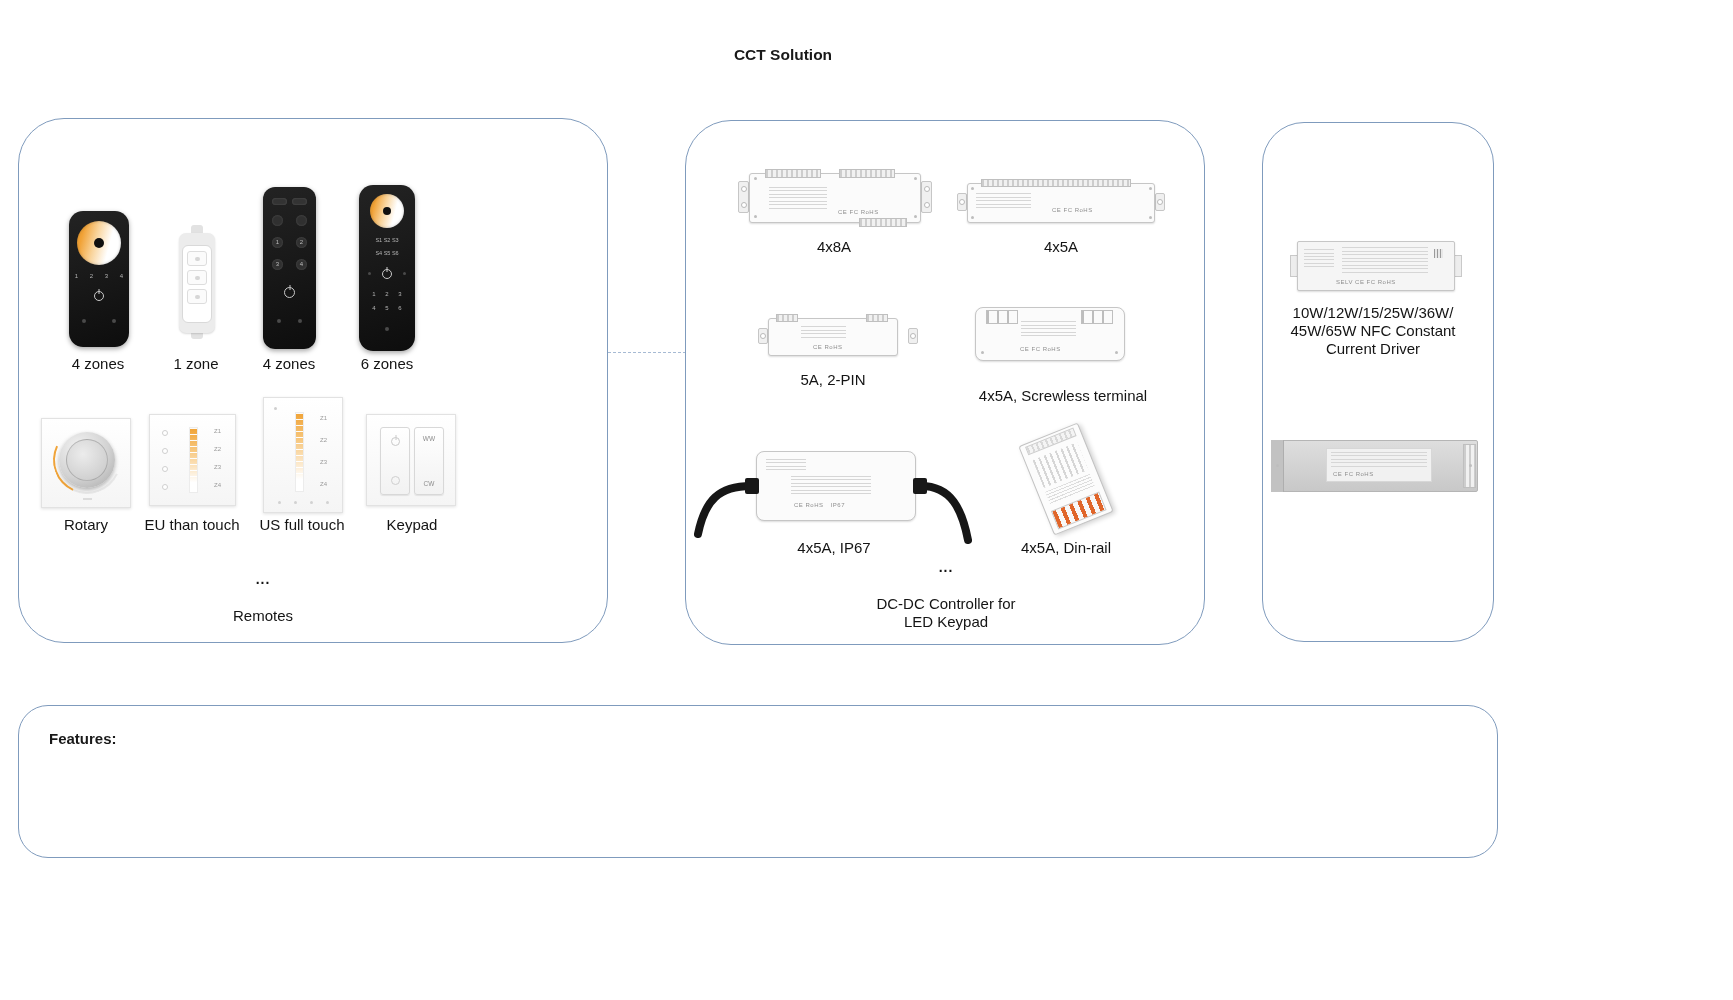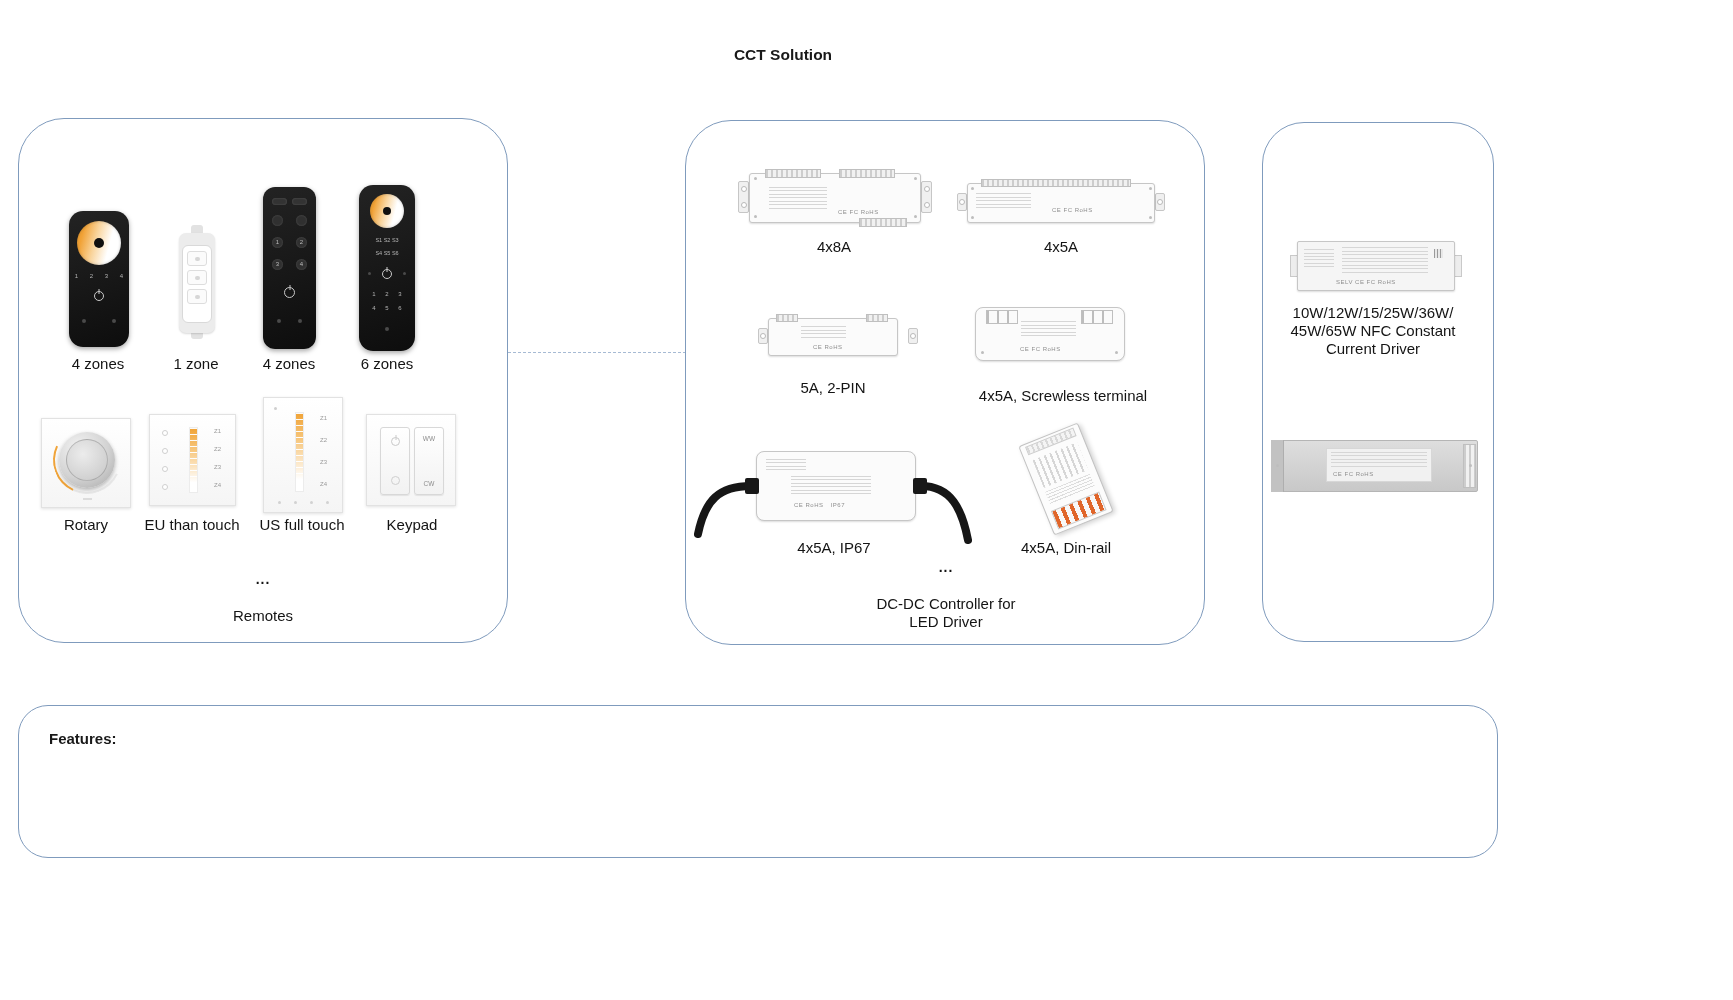--- a/index.html
+++ b/index.html
@@ -60,21 +60,21 @@
 
   ul.features{list-style:disc;}
 </style>
 </head>
 <body>
 
 <div style="position:absolute;left:633px;top:46px;width:300px;text-align:center;font-weight:bold;font-size:15.5px;">CCT Solution</div>
 
 <div class="dashline" style="left:508px;top:352px;width:178px;"></div>
 
-<div class="panel" style="left:18px;top:118px;width:490px;height:525px;border-radius:46px;">
+<div class="panel" style="left:18px;top:118px;width:590px;height:525px;border-radius:46px;">
 
   <div class="blackrem" style="left:50px;top:92px;width:60px;height:136px;border-radius:14px;">
     <div class="wheel" style="left:8px;top:10px;width:44px;height:44px;">
       <div class="wheel-dot" style="left:17px;top:17px;width:10px;height:10px;"></div>
     </div>
     <div class="tinyrow" style="top:62px;letter-spacing:5px;padding-left:5px;">1 2 3 4</div>
     <div class="pring" style="left:25px;top:80px;width:10px;height:10px;"></div>
     <div class="dot" style="left:13px;top:108px;width:4px;height:4px;background:#4a4a4a;"></div>
     <div class="dot" style="left:43px;top:108px;width:4px;height:4px;background:#4a4a4a;"></div>
   </div>
@@ -207,21 +207,21 @@
 
   <div style="position:absolute;left:72px;top:193px;width:160px;height:42px;">
     <div class="ear" style="left:0;top:14px;width:10px;height:16px;"></div>
     <div class="ear" style="left:150px;top:14px;width:10px;height:16px;"></div>
     <div class="ctrl" style="left:10px;top:4px;width:130px;height:38px;"></div>
     <div class="comb" style="left:18px;top:0;width:22px;height:8px;"></div>
     <div class="comb" style="left:108px;top:0;width:22px;height:8px;"></div>
     <div class="plines" style="left:43px;top:12px;width:45px;height:14px;"></div>
     <div class="certs" style="left:55px;top:30px;">CE RoHS</div>
   </div>
-  <div class="caption" style="left:147px;top:258px;">5A, 2-PIN</div>
+  <div class="caption" style="left:147px;top:250px;">5A, 2-PIN</div>
 
   <div style="position:absolute;left:289px;top:186px;width:150px;height:54px;">
     <div class="ctrl" style="left:0;top:0;width:150px;height:54px;border-radius:8px;"></div>
     <div class="comb" style="left:11px;top:3px;width:32px;height:14px;background:repeating-linear-gradient(90deg,#bdbdbd 0 2px,#fafafa 2px 10px);"></div>
     <div class="comb" style="left:106px;top:3px;width:32px;height:14px;background:repeating-linear-gradient(90deg,#bdbdbd 0 2px,#fafafa 2px 10px);"></div>
     <div class="plines" style="left:46px;top:14px;width:55px;height:16px;"></div>
     <div class="certs" style="left:45px;top:39px;">CE FC RoHS</div>
     <div class="sdot" style="left:6px;top:44px;"></div>
     <div class="sdot" style="left:140px;top:44px;"></div>
   </div>
@@ -248,21 +248,21 @@
     <div class="dr-body"></div>
     <div class="dr-topcomb"></div>
     <div class="dr-vents"></div>
     <div class="dr-label"></div>
     <div class="dr-terms"></div>
   </div>
   <div class="caption" style="left:380px;top:418px;">4x5A, Din-rail</div>
 
   <div class="more" style="left:260px;top:438px;">...</div>
   <div class="panel-label" style="left:260px;top:474px;">DC-DC Controller for</div>
-  <div class="panel-label" style="left:260px;top:492px;">LED Driver</div>
+  <div class="panel-label" style="left:260px;top:492px;">LED Keypad</div>
 </div>
 
 <div class="panel" style="left:1262px;top:122px;width:232px;height:520px;border-radius:42px;">
 
   <div style="position:absolute;left:27px;top:118px;width:172px;height:54px;">
     <div style="position:absolute;left:0;top:14px;width:8px;height:22px;background:#ededed;border:1px solid #c9c9c9;"></div>
     <div style="position:absolute;left:164px;top:14px;width:8px;height:22px;background:#ededed;border:1px solid #c9c9c9;"></div>
     <div class="ctrl" style="left:7px;top:0;width:158px;height:50px;border-radius:2px;background:#f5f5f5;"></div>
     <div class="plines" style="left:14px;top:8px;width:30px;height:20px;"></div>
     <div class="plines" style="left:52px;top:6px;width:86px;height:26px;"></div>

